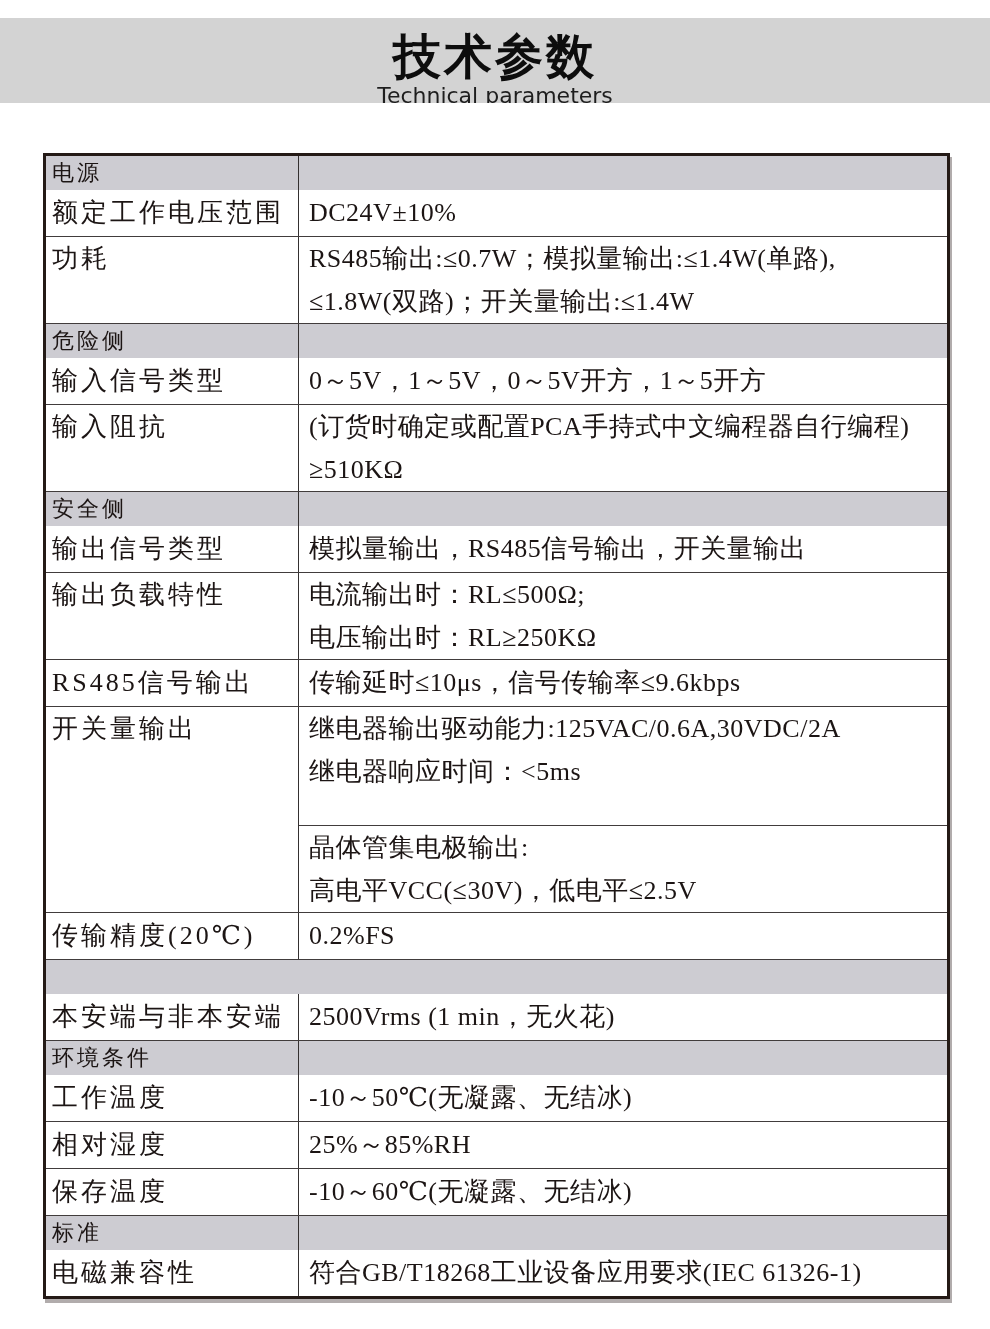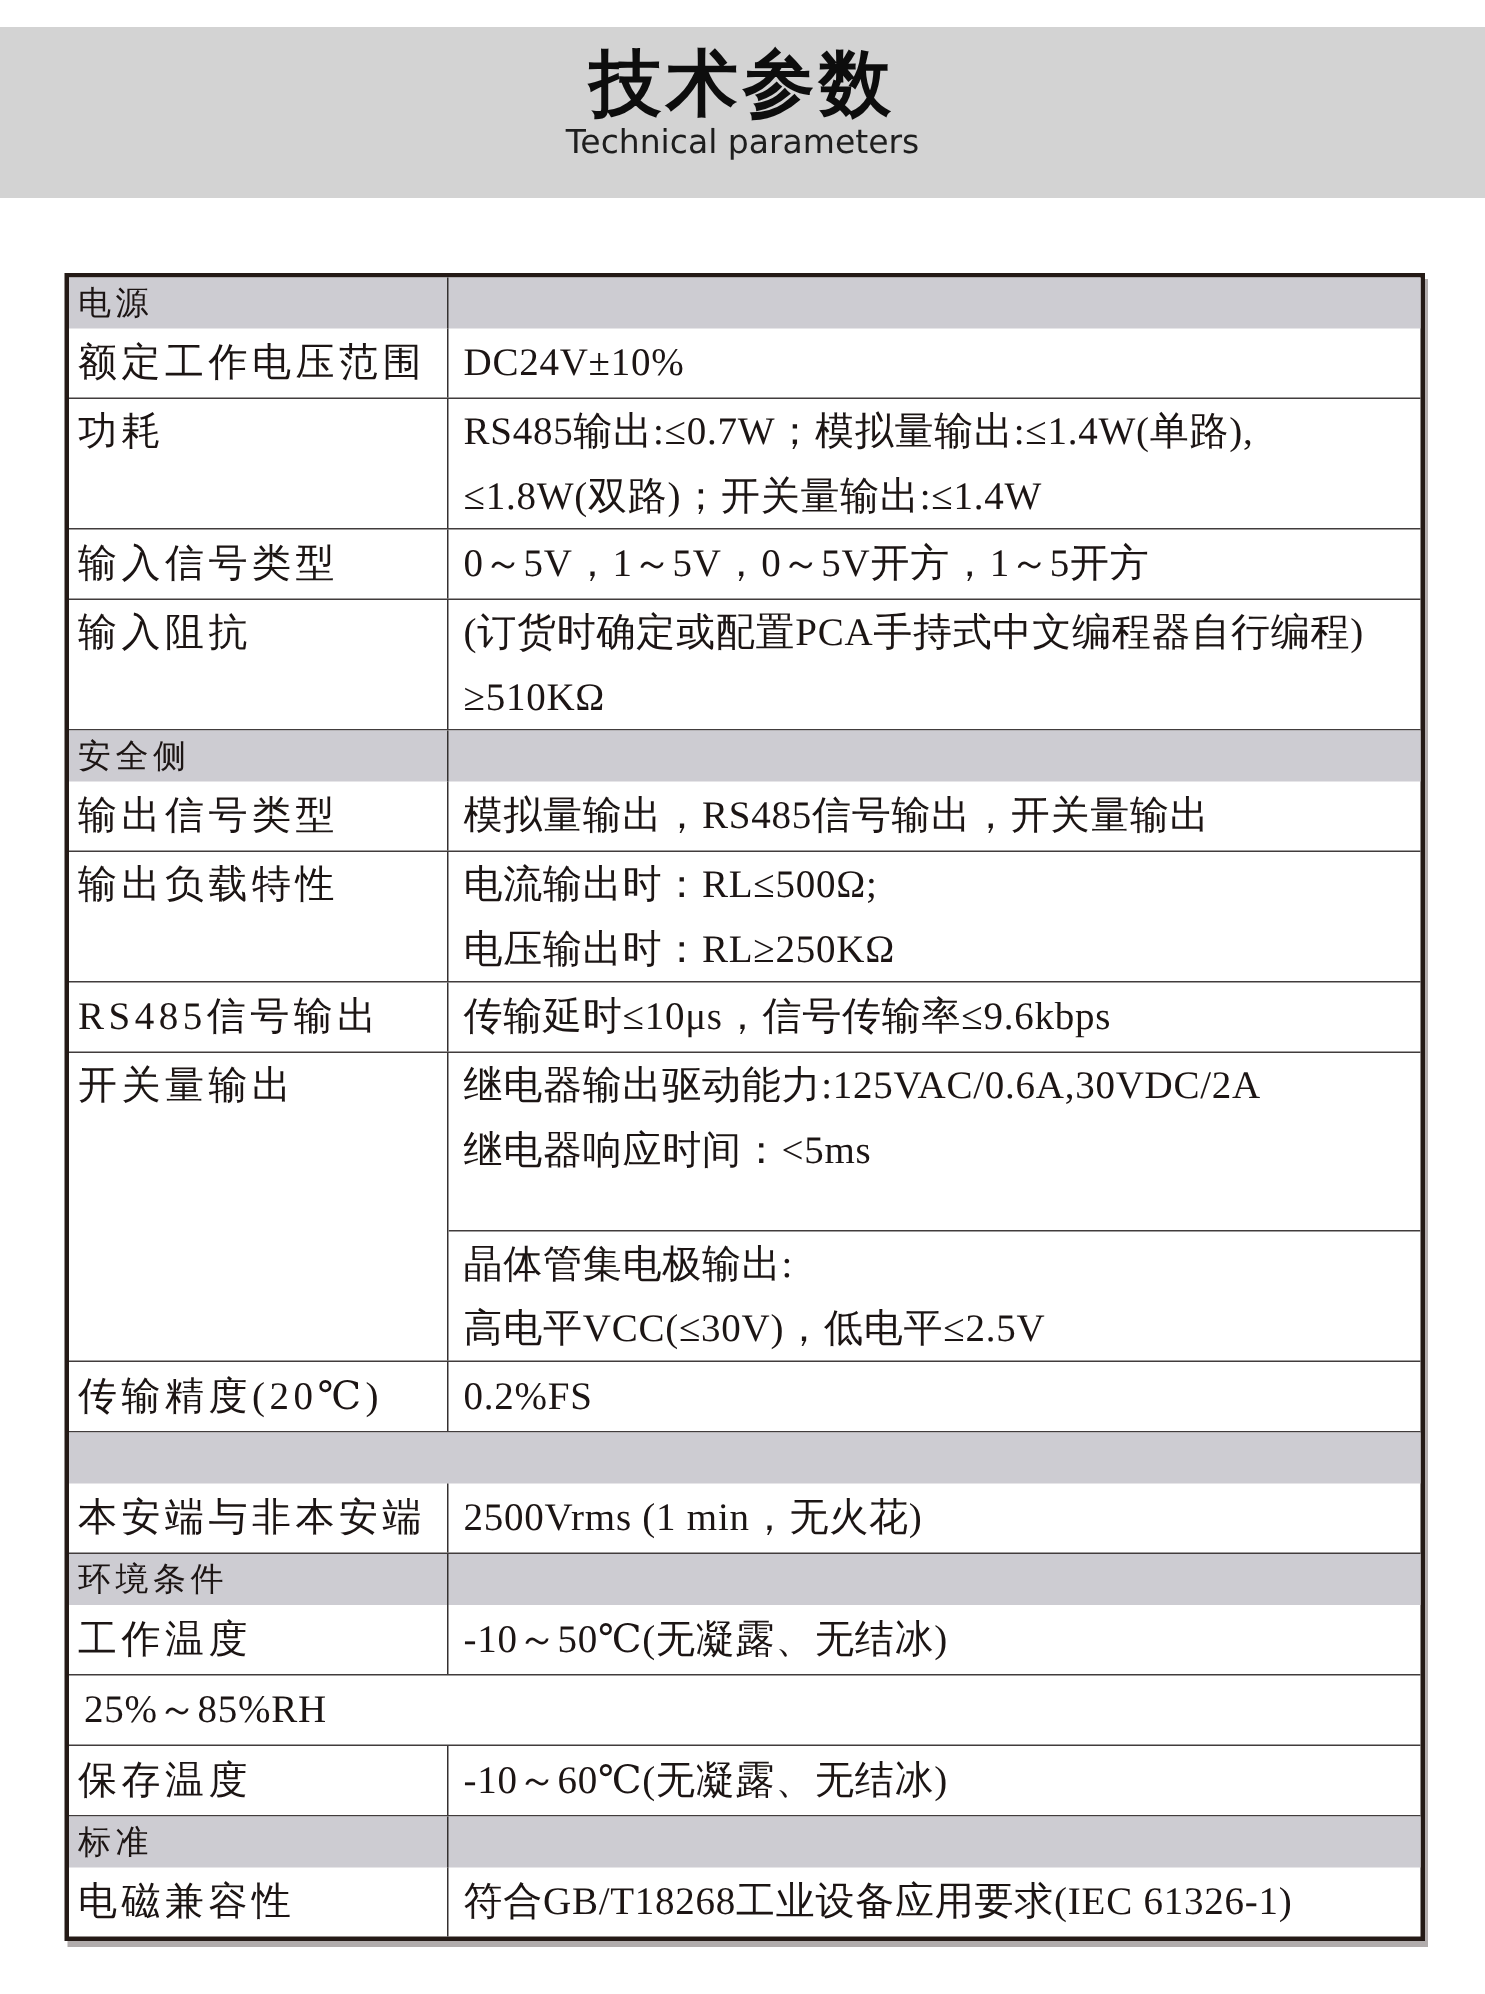--- a/index.html
+++ b/index.html
@@ -2,21 +2,21 @@
 <html><head>
 <meta charset="utf-8">
 <style>
   html,body { margin:0; padding:0; }
   body {
     width:990px; height:1329px; background:#ffffff; overflow:hidden;
     font-family:"Liberation Serif","DejaVu Serif",serif; color:#1c1514;
   }
   
   .banner {
-    margin-top:18px; height:114px; background:#d3d3d3;
+    margin-top:18px; height:85px; background:#d3d3d3;
     text-align:center; overflow:hidden;
   }
   .title {
     margin:0; padding-top:12px;
     font-family:"DejaVu Sans","Liberation Sans",sans-serif;
     font-weight:900; font-size:48px; line-height:52px; color:#0d0d0d;
     letter-spacing:3px;
   }
   .subtitle {
     margin-top:1px;
@@ -71,20 +71,24 @@
       </div>
       <div class="t-row data multi">
         <div class="cell-label">功耗</div>
         <div class="cell-value">
           <div class="subcell">
             <div class="vline">RS485输出:≤0.7W；模拟量输出:≤1.4W(单路),</div>
             <div class="vline">≤1.8W(双路)；开关量输出:≤1.4W</div>
           </div>
         </div>
       </div>
+      <div class="t-row section">
+        <div class="cell-label">危险侧</div>
+        <div class="cell-value"></div>
+      </div>
       <div class="t-row data single">
         <div class="cell-label">输入信号类型</div>
         <div class="cell-value">
           <div class="subcell">
             <div class="vline">0～5V，1～5V，0～5V开方，1～5开方</div>
           </div>
         </div>
       </div>
       <div class="t-row data multi">
         <div class="cell-label">输入阻抗</div>
@@ -162,20 +166,21 @@
       </div>
       <div class="t-row data single">
         <div class="cell-label">工作温度</div>
         <div class="cell-value">
           <div class="subcell">
             <div class="vline">-10～50℃(无凝露、无结冰)</div>
           </div>
         </div>
       </div>
       <div class="t-row data single">
+        <div class="cell-label">相对湿度</div>
         <div class="cell-value">
           <div class="subcell">
             <div class="vline">25%～85%RH</div>
           </div>
         </div>
       </div>
       <div class="t-row data single">
         <div class="cell-label">保存温度</div>
         <div class="cell-value">
           <div class="subcell">

